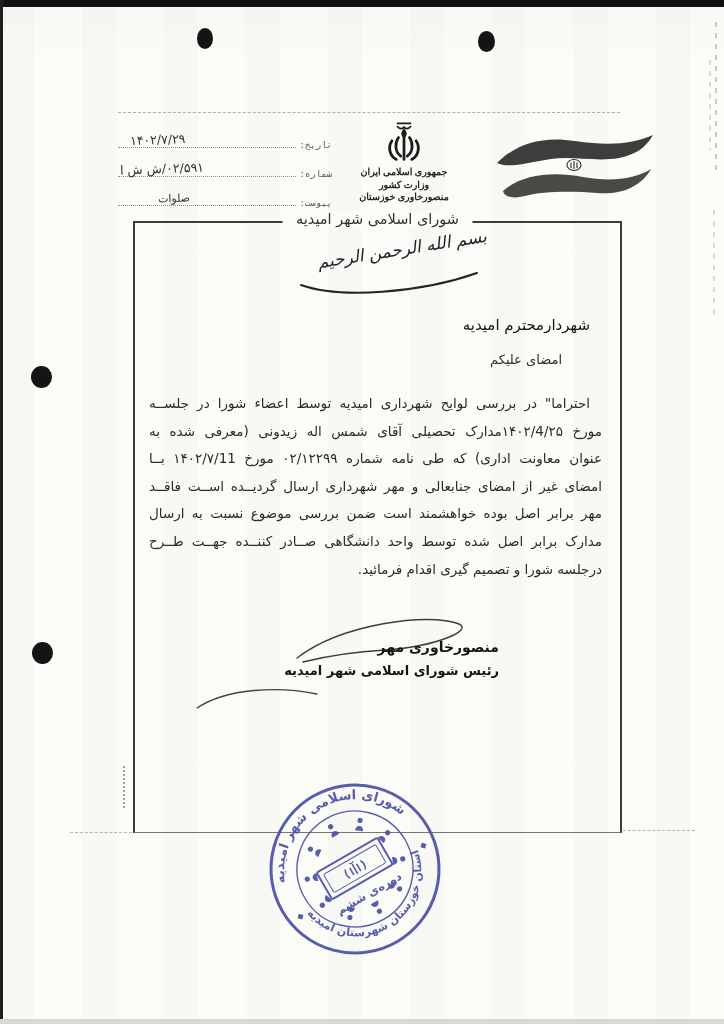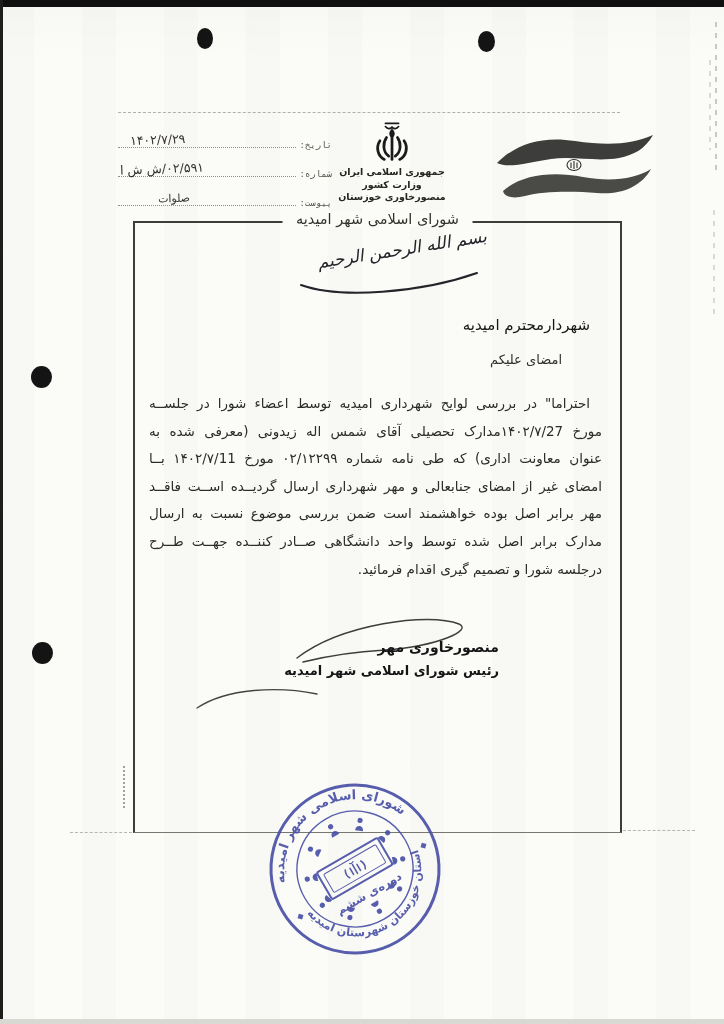--- a/index.html
+++ b/index.html
@@ -44,21 +44,21 @@
   .frow   { position:relative; height:29px; display:flex; align-items:flex-end; }
   .flabel { font-size:9px; color:#5a5750; padding-bottom:1px; white-space:nowrap;font-family:Liberation Mono, monospace; }
   .fdots  { flex:1; border-bottom:1px dotted #8f8f89; margin:0 4px 4px 2px; height:0; }
   .fvalue { position:absolute; bottom:5px; font-size:12.5px; color:#34322e;
     transform:rotate(-2deg); white-space:nowrap; }
   .frow.r1 .fvalue { left:14px; }
   .frow.r2 .fvalue { left:4px;  }
   .frow.r3 .fvalue { left:42px; font-size:11px; }
 
   
-  .emblem-block { position:absolute; top:120px; left:328px; width:128px; text-align:center; }
+  .emblem-block { position:absolute; top:120px; left:340px; width:128px; text-align:center;font-family:Liberation Serif, serif; }
   .emblem-block svg { display:block; margin:0 auto; }
   .org-line { font-size:9.5px; font-weight:bold; color:#262520; line-height:12.5px; white-space:nowrap; }
 
   
   .flag-logo { position:absolute; top:131px; left:491px; width:166px; height:80px; }
 
   
   .lbox { position:absolute; left:133px; top:221px; width:489px; height:612px;
     border:2px solid #3c3c38; border-bottom:1px solid #77776f; }
   .ctitle { position:absolute; top:-12px; left:50%; transform:translateX(-50%);
@@ -159,21 +159,21 @@
     <div class="bismillah">بسم الله الرحمن الرحیم</div>
     <svg class="bism-swoosh" width="190" height="32" viewBox="0 0 190 32">
       <path d="M6,16 C 45,30 125,24 182,4" stroke="#24242a" stroke-width="2" fill="none" stroke-linecap="round"></path>
     </svg>
 
     <div class="recipient">شهردارمحترم امیدیه</div>
     <div class="salutation">امضای علیکم</div>
 
     <div class="body-text">
       <div class="bline first">احتراما" در بررسی لوایح شهرداری امیدیه توسط اعضاء شورا در جلســه</div>
-      <div class="bline">مورخ ۱۴۰۲/۷/27مدارک تحصیلی آقای شمس اله زیدونی (معرفی شده به</div>
+      <div class="bline">مورخ ۱۴۰۲/4/۲۵مدارک تحصیلی آقای شمس اله زیدونی (معرفی شده به</div>
       <div class="bline">عنوان معاونت اداری) که طی نامه شماره ۰۲/۱۲۲۹۹ مورخ ۱۴۰۲/۷/11 بــا</div>
       <div class="bline">امضای غیر از امضای جنابعالی و مهر شهرداری ارسال گردیــده اســت فاقــد</div>
       <div class="bline">مهر برابر اصل بوده خواهشمند است ضمن بررسی موضوع نسبت به ارسال</div>
       <div class="bline">مدارک برابر اصل شده توسط واحد دانشگاهی صــادر کننــده جهــت طــرح</div>
       <div class="bline last">درجلسه شورا و تصمیم گیری اقدام فرمائید.</div>
     </div>
 
     <div class="sig">
       <svg class="swoosh w1" width="190" height="52" viewBox="0 0 190 52">
         <path d="M8,44 C 52,10 140,-2 170,10 C 184,16 150,32 96,36 C 60,38 30,44 14,48" stroke="#3e3e3c" stroke-width="1.4" fill="none" stroke-linecap="round"></path>

